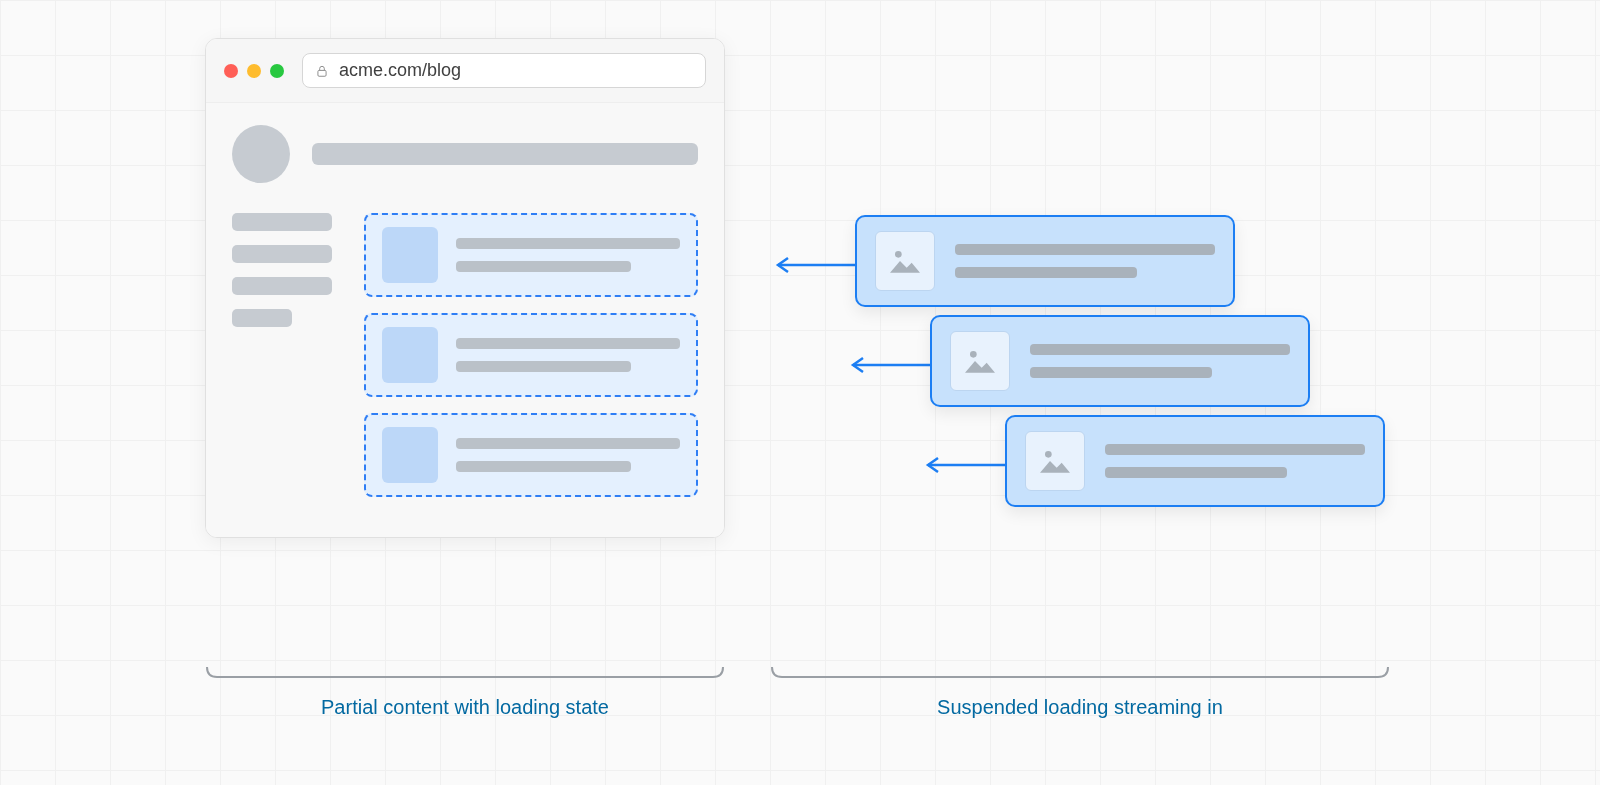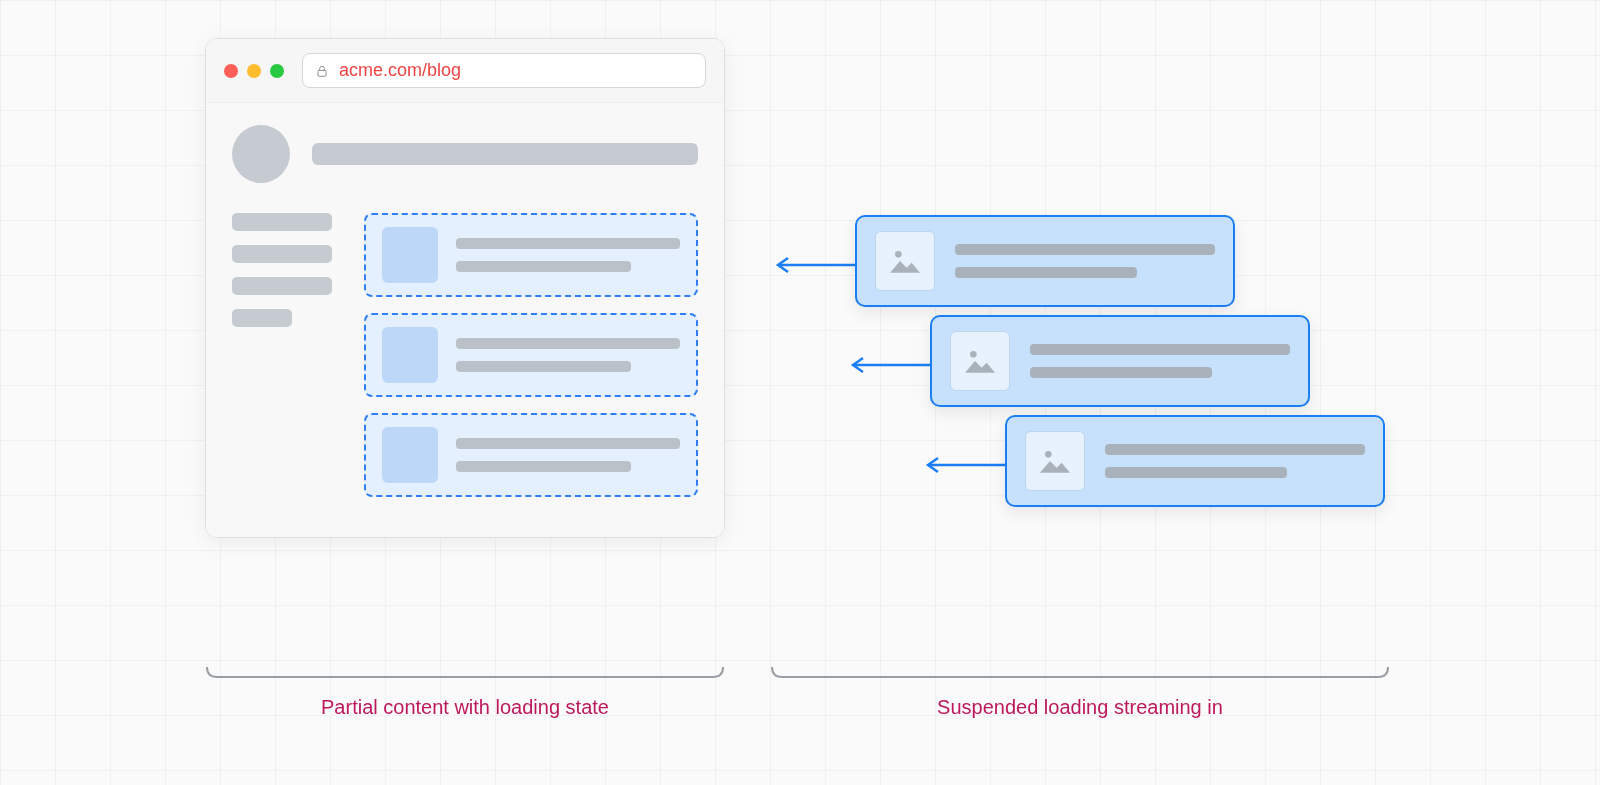--- a/index.html
+++ b/index.html
@@ -45,21 +45,21 @@
     .dot.green { background: #28c840; }
     .url-bar {
       flex: 1;
       background: #fff;
       border: 1px solid #d6d6d6;
       border-radius: 8px;
       padding: 6px 12px;
       display: flex;
       align-items: center;
       gap: 10px;
-      color: #ef4444;
+      color: #404040;
       font-size: 18px;
     }
     .lock-icon {
       width: 14px;
       height: 14px;
       fill: none;
       stroke: #888;
       stroke-width: 1.6;
     }
 
@@ -133,21 +133,21 @@
     
     .bracket {
       position: absolute;
       stroke: #9a9fa5;
       stroke-width: 2;
       fill: none;
     }
     .caption {
       position: absolute;
       font-size: 20px;
-      color: #be185d;
+      color: #0369a1;
       text-align: center;
     }
   </style>
 </head>
 <body>
 
 <div class="browser-mock">
   <div class="browser-chrome">
     <div class="traffic-lights">
       <div class="dot red"></div>

